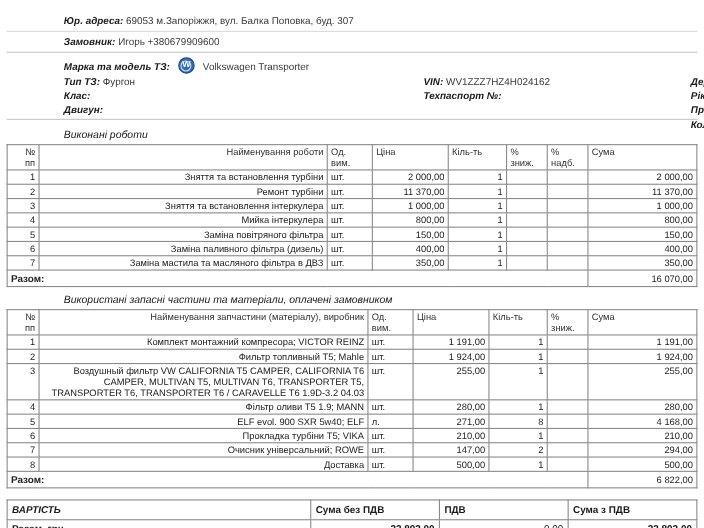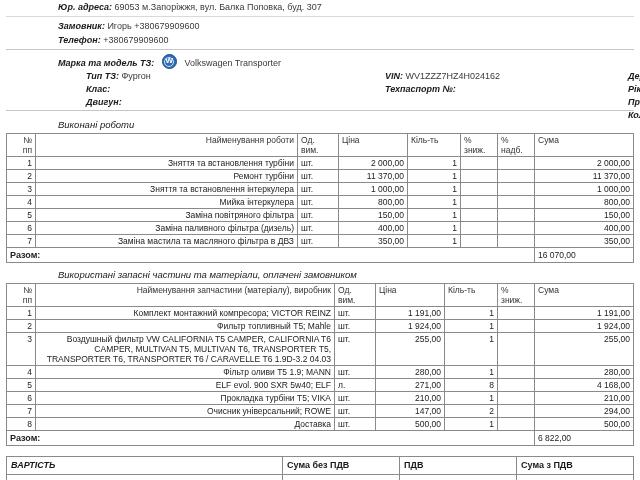--- a/index.html
+++ b/index.html
@@ -13,21 +13,21 @@
     font-family: "Liberation Sans", "DejaVu Sans", sans-serif;
     font-size: 9px;
     color: #1a1a1a;
     overflow: hidden;
   }
   .page {
     position: relative;
     width: 640px;
     height: 480px;
     box-sizing: border-box;
-    padding: 0 6px;
+    padding: 12px 6px;
   }
 
   
   .hdr-line {
     padding: 1px 0 1px 52px;
     line-height: 12px;
     white-space: nowrap;
   }
   .hdr-line .lbl {
     font-style: italic;
@@ -89,21 +89,21 @@
   .veh .cols {
     position: relative;
     height: 40px;
   }
   .veh .col {
     position: absolute;
     top: 0;
     line-height: 13px;
     white-space: nowrap;
   }
-  .veh .col.c1 { left: 0; margin-left: 28px; }
+  .veh .col.c1 { left: 0; }
   .veh .col.c2 { left: 327px; }
   .veh .col.c3 { left: 570px; }
   .veh .f { display: block; }
   .veh .lbl { font-style: italic; font-weight: bold; text-align: center; }
   .veh .val { color: #3a3a3a; }
 
   
   .sect-title {
     font-style: italic;
     font-weight: normal;
@@ -145,21 +145,21 @@
   .hdr-sub { display: block; }
 
   tr.total td {
     font-weight: bold;
     font-size: 9px;
     padding-top: 2px;
     padding-bottom: 2px;
   }
   tr.total td.tv {
     font-weight: normal;
-    text-align: left;
+    text-align: right;
     font-size: 8.5px;
   }
 
   
   table.cost {
     border-collapse: collapse;
     width: 628px;
     table-layout: fixed;
     margin-top: 10px;
   }
@@ -184,24 +184,20 @@
   <div>
     <div class="hdr-line">
       <span class="lbl">Юр. адреса:</span>
       <span class="val">69053 м.Запоріжжя, вул. Балка Поповка, буд. 307</span>
     </div>
     <div class="rule"></div>
     <div class="hdr-line">
       <span class="lbl">Замовник:</span>
       <span class="val">Игорь +380679909600</span>
     </div>
-    <div class="hdr-line">
-      <span class="lbl">Телефон:</span>
-      <span class="val">+380679909600</span>
-    </div>
     <div class="rule dark"></div>
   </div>
 
   <div class="veh">
     <div class="row1">
       <span class="lbl">Марка та модель ТЗ:</span>
       <span class="vw-logo"></span>
       <span class="val">Volkswagen Transporter</span>
     </div>
     <div class="cols">

